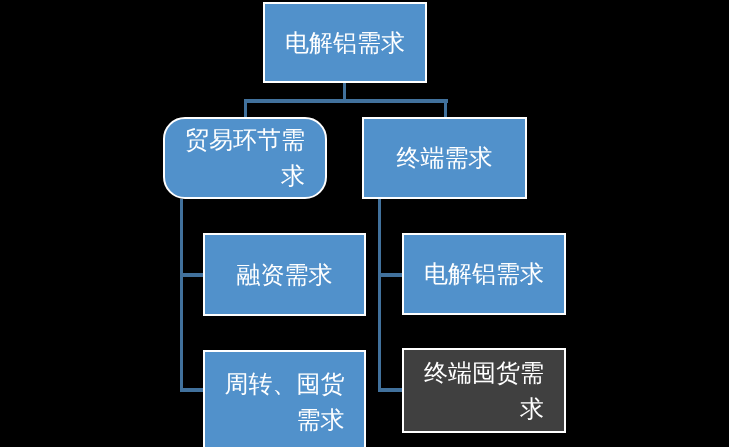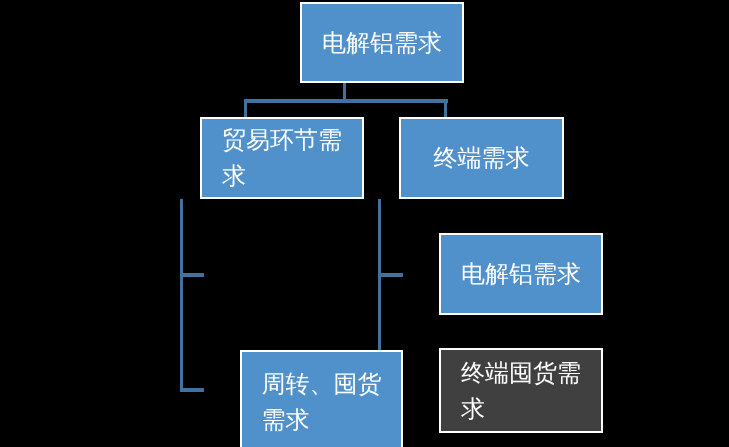--- a/index.html
+++ b/index.html
@@ -20,34 +20,33 @@
   }
   .node {
     position: absolute;
     box-sizing: border-box;
     border: 2px solid #ffffff;
     background: #5191cb;
     color: #ffffff;
     display: flex;
     align-items: center;
     justify-content: center;
-    text-align: left;
+    text-align: right;
     font-size: 24px;
     line-height: 1.5;
     white-space: pre-line;
     padding: 0 8px;
-    margin-left: 37px;
   }
   .connector {
     position: absolute;
     background: #41719c;
   }
   
   .n-root      { left: 263px; top:   2px; width: 164px; height: 81px; }
-  .n-trade     { left: 163px; top: 117px; width: 164px; height: 82px; }
+  .n-trade     { left: 163px; top: 117px; width: 164px; height: 82px; border-radius: 22px; }
   .n-terminal  { left: 362px; top: 117px; width: 165px; height: 82px; }
   .n-financing { left: 203px; top: 233px; width: 163px; height: 83px; }
   .n-turnover  { left: 203px; top: 350px; width: 163px; height: 103px; }
   .n-rigid     { left: 402px; top: 233px; width: 164px; height: 82px; }
   .n-hoard     { left: 402px; top: 348px; width: 164px; height: 85px; }
   
   .c-root-v       { left: 343px; top:  83px; width:   3px; height:  17px; }
   .c-split-h      { left: 244px; top:  99px; width: 204px; height:   4px; }
   .c-left-drop    { left: 244px; top:  99px; width:   3px; height:  19px; }
   .c-right-drop   { left: 444px; top:  99px; width:   3px; height:  19px; }
@@ -74,20 +73,21 @@
   <div class="connector c-stub-rigid" style="background: rgb(65, 113, 156);"></div>
   <div class="connector c-stub-hoard" style="background: rgb(65, 113, 156);"></div>
 
   <div class="node n-root" style="background: rgb(81, 145, 203); border-color: rgb(255, 255, 255); color: rgb(255, 255, 255);">电解铝需求</div>
 
   <div class="node n-trade" style="background: rgb(81, 145, 203); border-color: rgb(255, 255, 255); color: rgb(255, 255, 255);">贸易环节需
 求</div>
 
   <div class="node n-terminal" style="background: rgb(81, 145, 203); border-color: rgb(255, 255, 255); color: rgb(255, 255, 255);">终端需求</div>
 
+  <div class="node n-financing" style="background: rgb(81, 145, 203); border-color: rgb(255, 255, 255); color: rgb(255, 255, 255);">融资需求</div>
 
   <div class="node n-turnover" style="background: rgb(81, 145, 203); border-color: rgb(255, 255, 255); color: rgb(255, 255, 255);">周转、囤货
 需求</div>
 
   <div class="node n-rigid" style="background: rgb(81, 145, 203); border-color: rgb(255, 255, 255); color: rgb(255, 255, 255);">电解铝需求</div>
 
   <div class="node n-hoard" style="background: #404040; border-color: rgb(255, 255, 255); color: rgb(255, 255, 255);">终端囤货需
 求</div>
 
 </div>

